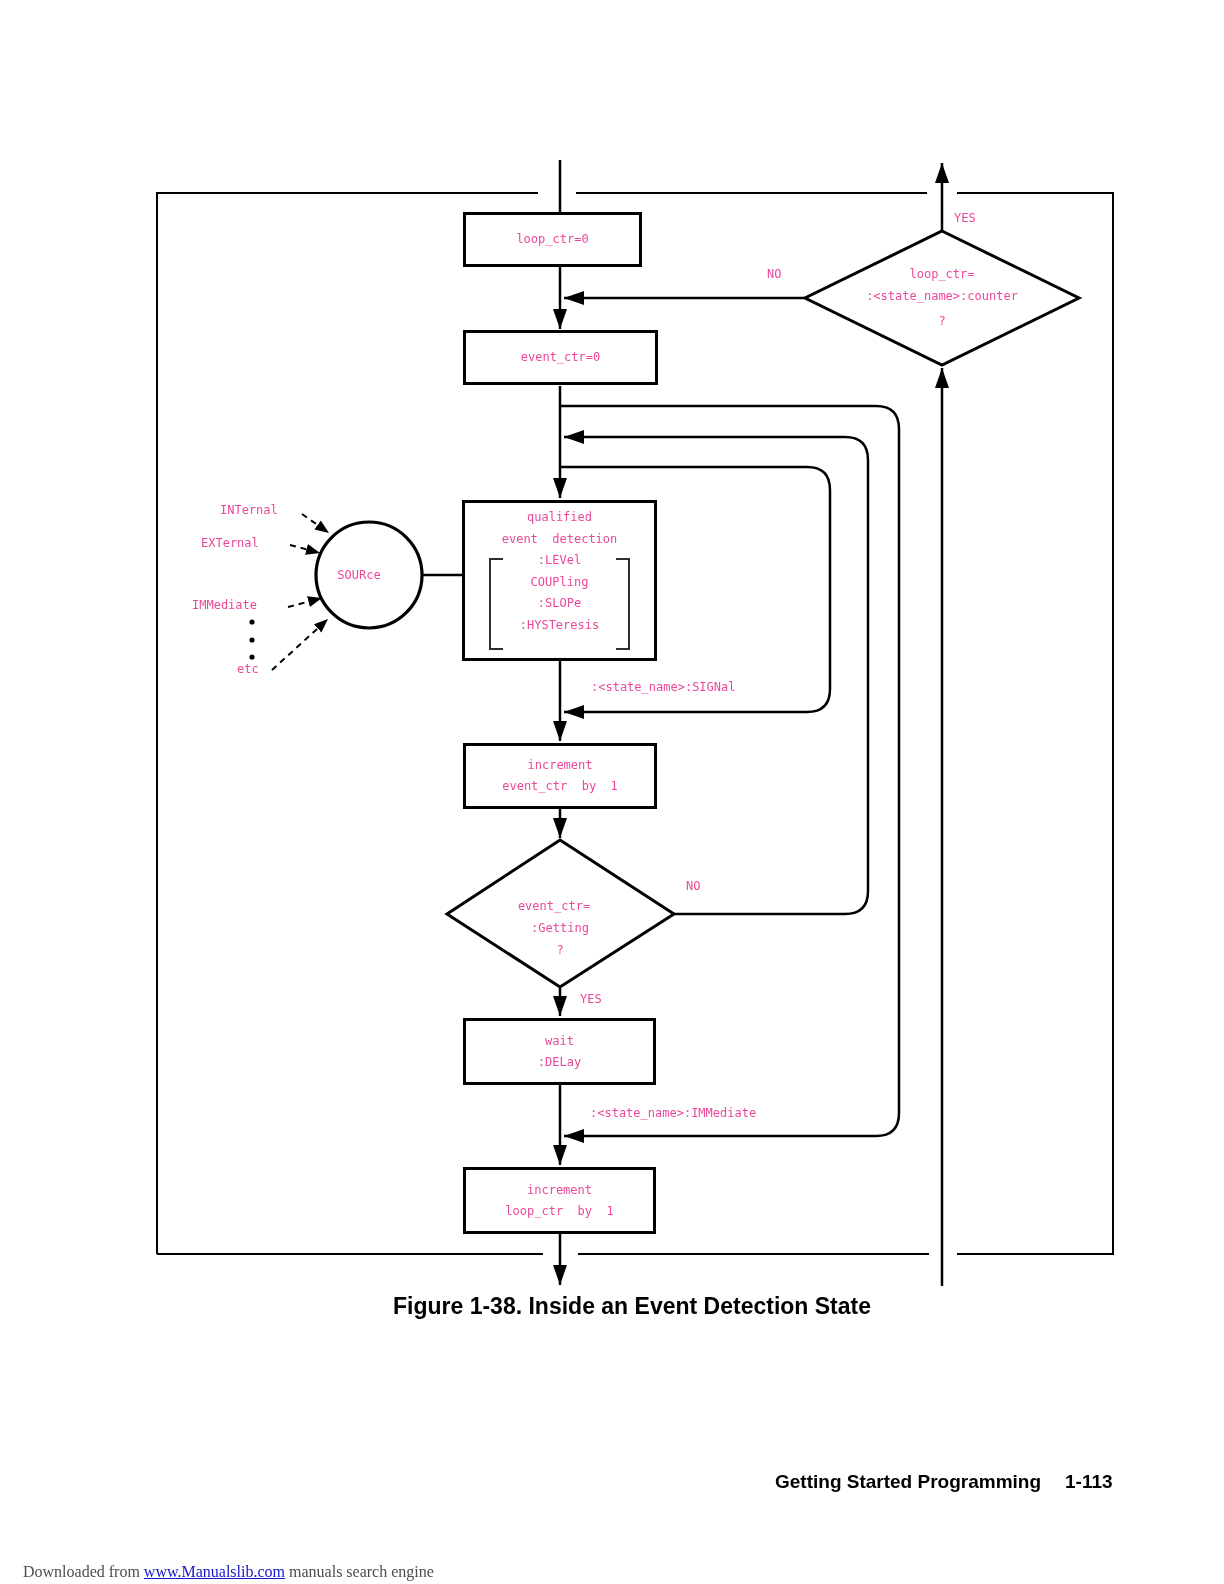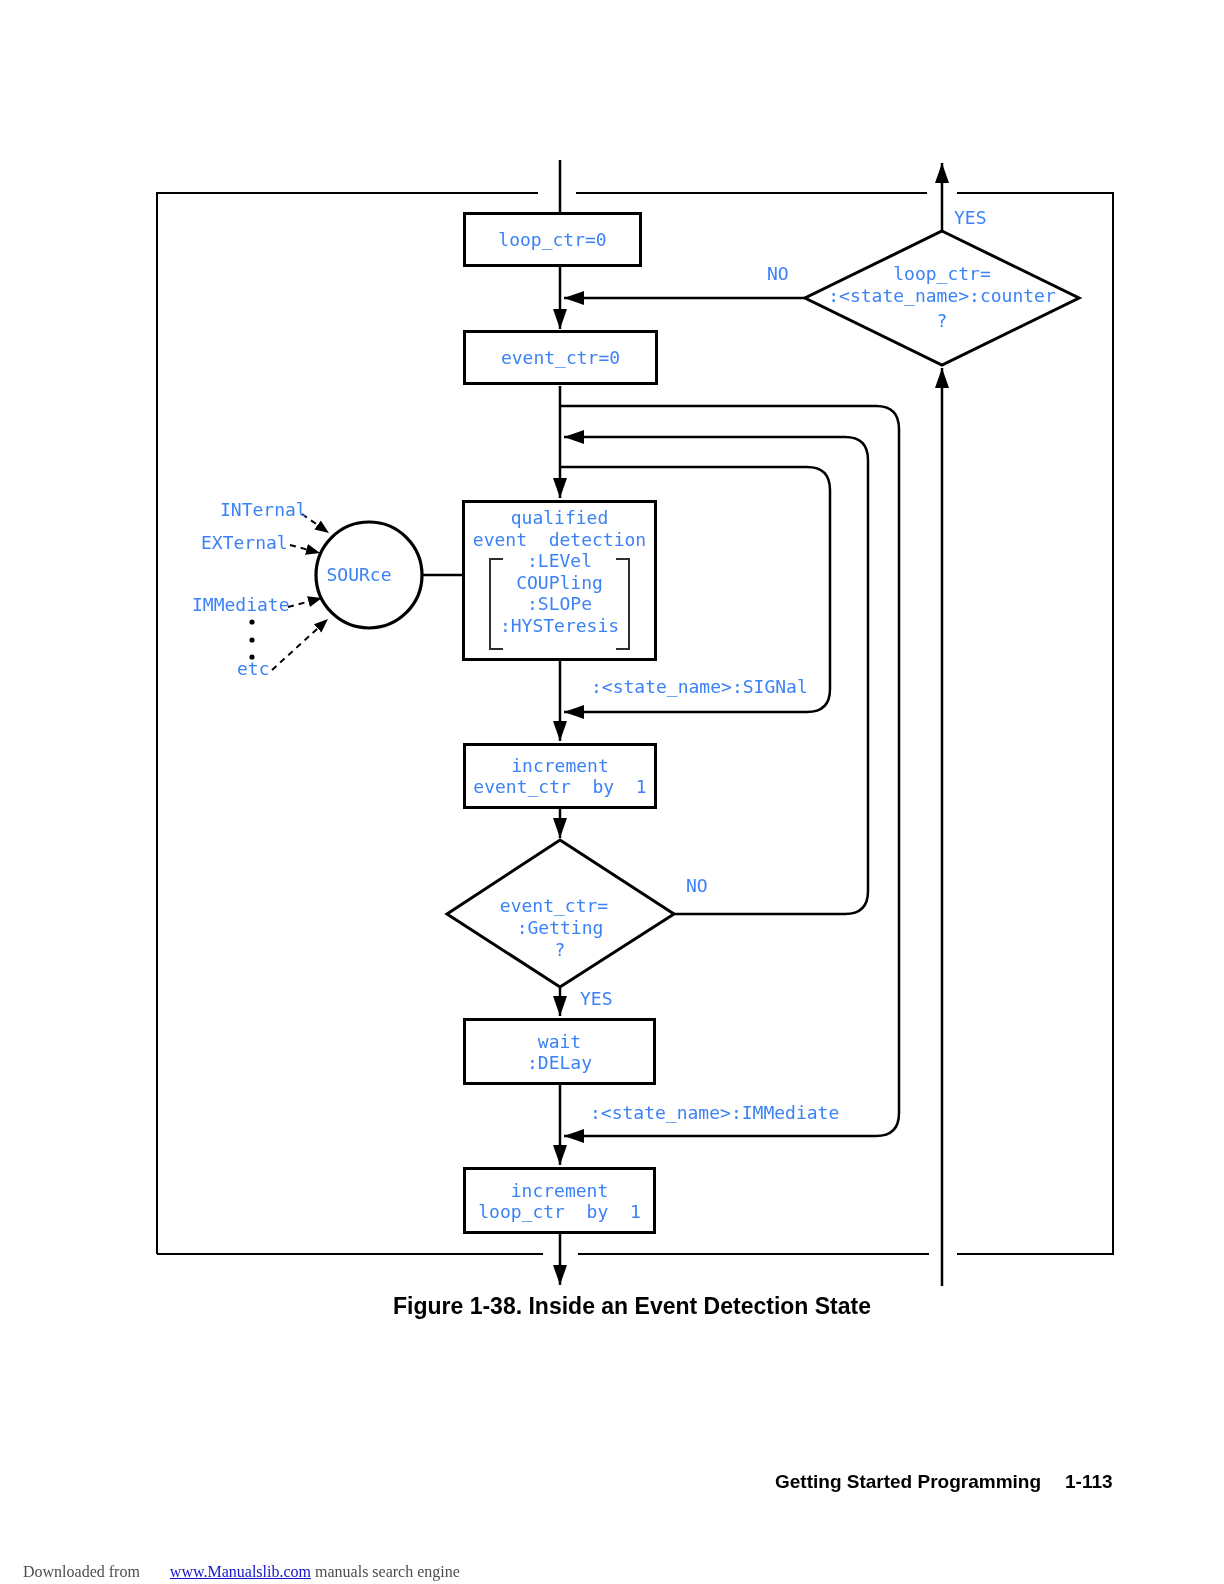--- a/index.html
+++ b/index.html
@@ -1,36 +1,36 @@
 <!DOCTYPE html>
 <html><head>
 <meta charset="utf-8">
 <style>
   html,body{margin:0;padding:0;background:#ffffff;}
   .page{position:relative;width:1224px;height:1584px;background:#ffffff;overflow:hidden;
         font-family:"DejaVu Sans Mono",monospace;color:#000;}
   svg.wires{position:absolute;left:0;top:0;}
-  .mono{font-family:"DejaVu Sans Mono",monospace;font-size:18px;color:#3b82f6;white-space:pre;}
+  .mono{font-family:"DejaVu Sans Mono",monospace;font-size:12px;color:#ec4899;white-space:pre;}
   .lbl{position:absolute;line-height:20px;}
   .ctr{text-align:center;}
   .pbox{position:absolute;border:3px solid #000;background:#fff;box-sizing:border-box;
         display:flex;flex-direction:column;align-items:center;justify-content:center;
         line-height:21px;text-align:center;}
   .qbox{position:absolute;border:3px solid #000;background:#fff;box-sizing:border-box;
         padding-top:4px;line-height:21.5px;text-align:center;}
   .bracket{position:absolute;width:12px;height:88px;top:55px;}
   .bracket.l{left:24px;border-left:2px solid #2e2e2e;border-top:2px solid #2e2e2e;border-bottom:2px solid #2e2e2e;}
   .bracket.r{right:24px;border-right:2px solid #2e2e2e;border-top:2px solid #2e2e2e;border-bottom:2px solid #2e2e2e;}
   .caption{position:absolute;left:362px;top:1293px;width:540px;text-align:center;
            font-family:"Liberation Sans",sans-serif;font-weight:bold;font-size:23px;color:#000;}
   .footer{position:absolute;left:775px;top:1471px;display:flex;gap:24px;
           font-family:"Liberation Sans",sans-serif;font-weight:bold;font-size:19px;color:#000;}
   .watermark{position:absolute;left:7px;top:1545px;font-family:"Liberation Serif","DejaVu Serif",serif;
              font-size:16px;color:#4d4d4d;white-space:pre;}
-  .watermark a{color:#1414cc;text-decoration:underline;margin-left:26px;}
+  .watermark a{color:#1414cc;text-decoration:underline;}
 </style>
 </head>
 <body>
 
 <div class="page">
 
   <svg class="wires" width="1224" height="1584" viewBox="0 0 1224 1584">
     <defs>
       <marker id="ah" markerUnits="userSpaceOnUse" markerWidth="22" markerHeight="17" refX="20" refY="8" orient="auto">
         <path d="M0 1 L20 8 L0 15 Z" fill="#000"></path>

